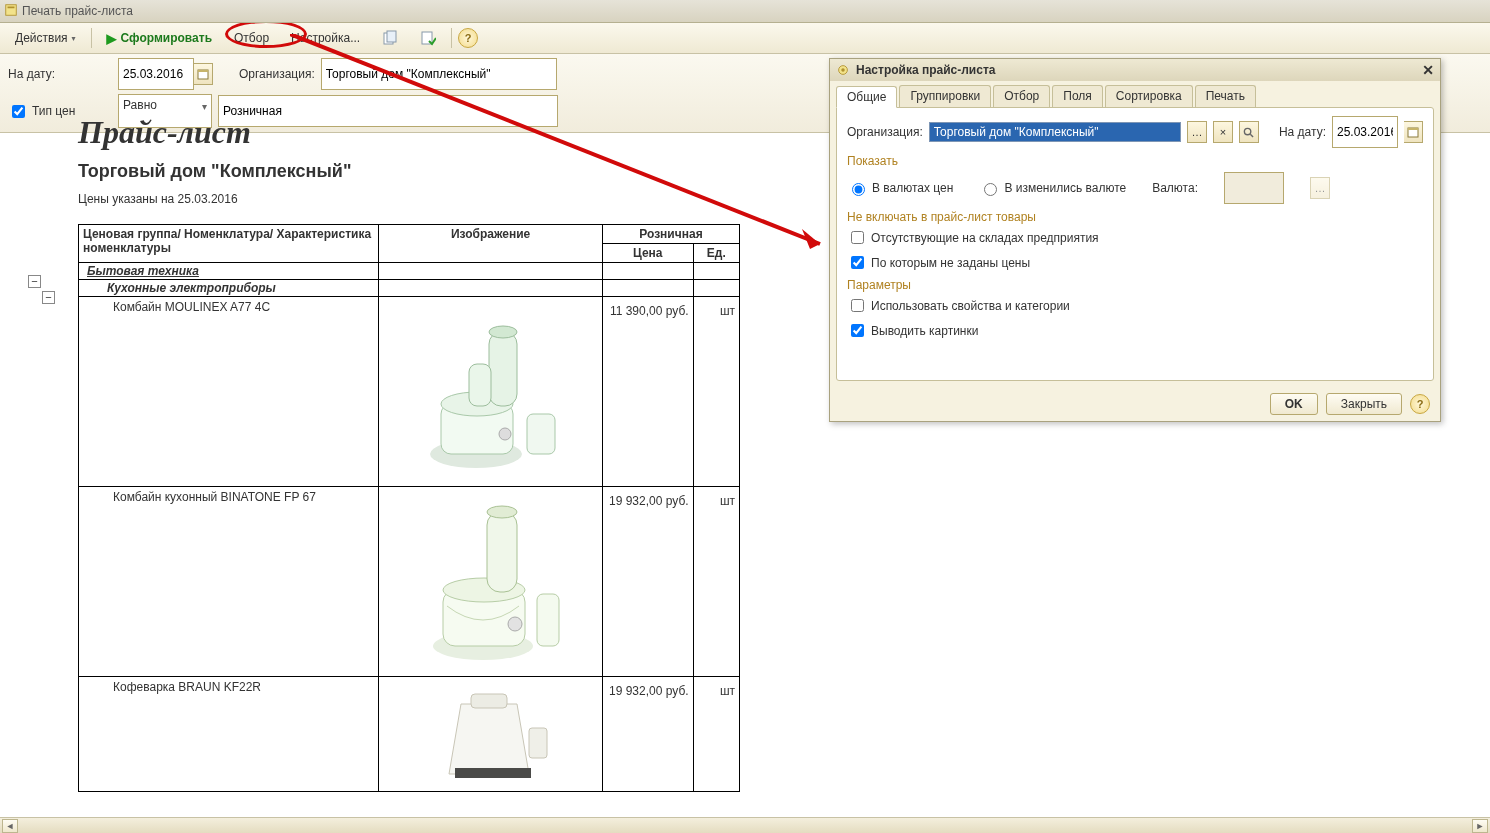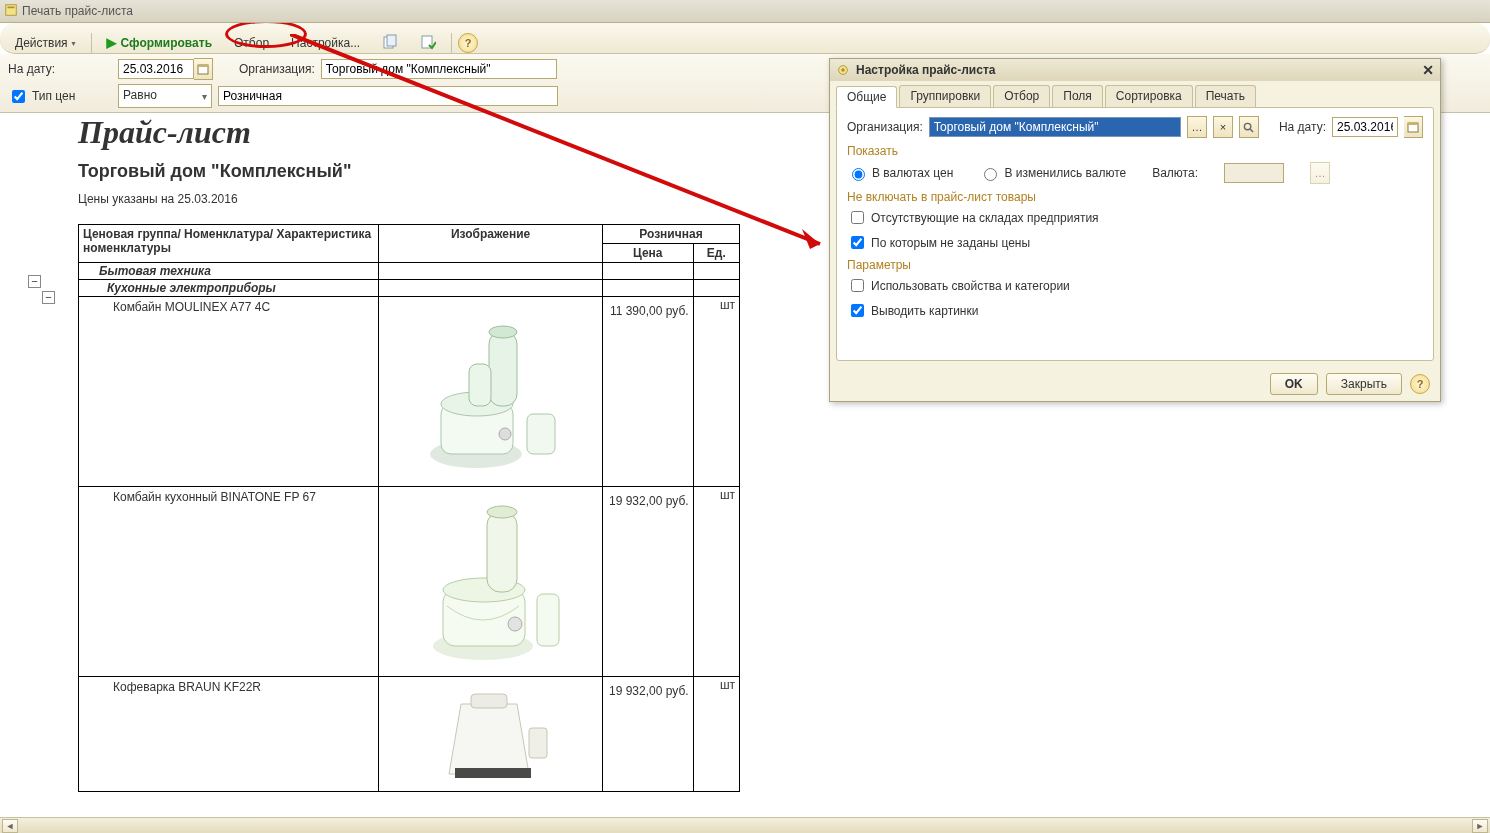--- a/index.html
+++ b/index.html
@@ -1,56 +1,56 @@
 <!DOCTYPE html>
 <html><head>
 <meta charset="utf-8">
 <style>
 html,body{margin:0;padding:0;height:100%;font-family:Arial,Helvetica,sans-serif;font-size:12px;color:#333;background:#fff;}
 body{width:1490px;height:833px;position:relative;overflow:hidden;}
 .window-title{height:22px;background:linear-gradient(#e6e3d8,#d8d3c0);font-size:12px;color:#555;padding-left:22px;line-height:22px;border-bottom:1px solid #b5b090;position:relative;}
 .window-title .ico{position:absolute;left:4px;top:3px;width:14px;height:14px;}
-.toolbar{height:30px;background:linear-gradient(#fbf8ed,#efe9d3);border-bottom:1px solid #c8c2a5;display:flex;align-items:flex-end;padding:0 6px;gap:4px;border-radius:15px;}
+.toolbar{height:30px;background:linear-gradient(#fbf8ed,#efe9d3);border-bottom:1px solid #c8c2a5;display:flex;align-items:center;padding:0 6px;gap:4px;}
 .tb-btn{padding:2px 8px;border:1px solid transparent;border-radius:3px;cursor:pointer;display:flex;align-items:center;gap:4px;}
 .tb-btn.green{color:#1d7a1d;font-weight:bold;}
 .tb-btn .tri{font-size:8px;color:#666;}
 .tb-sep{width:1px;height:20px;background:#c8c2a5;margin:0 2px;}
 .play{color:#1e9a1e;font-size:13px;}
 .ico-s{width:16px;height:16px;display:inline-block;}
 .filters{background:linear-gradient(#fbf9f0,#f1ecdc);border-bottom:1px solid #c8c2a5;padding:4px 8px;}
 .frow{display:flex;align-items:center;gap:6px;margin-bottom:4px;}
 .frow:last-child{margin-bottom:0;}
 .lbl{font-size:12px;color:#333;}
-.txt{height:20px;border:1px solid #b6a86e;background:#fff;padding:0 4px;font-size:12px;box-sizing:border-box;}
+.txt{height:32px;border:1px solid #b6a86e;background:#fff;padding:0 4px;font-size:12px;box-sizing:border-box;}
 .date-wrap{display:flex;align-items:center;}
 .date-btn{width:18px;height:20px;border:1px solid #b6a86e;border-left:none;background:linear-gradient(#fdf7e0,#efe4c0);display:flex;align-items:center;justify-content:center;cursor:pointer;}
-.sel{height:24px;border:1px solid #b6a86e;background:#fff;padding:0 20px 0 4px;font-size:12px;position:relative;box-sizing:border-box;line-height:20px;}
+.sel{height:34px;border:1px solid #b6a86e;background:#fff;padding:0 20px 0 4px;font-size:12px;position:relative;box-sizing:border-box;line-height:20px;}
 .sel::after{content:"▾";position:absolute;right:4px;top:2px;color:#666;font-size:10px;}
 .chk{display:flex;align-items:center;gap:4px;}
 .chk input{width:13px;height:13px;}
 .body{position:absolute;top:112px;left:0;right:0;bottom:16px;overflow:hidden;}
 .tree{position:absolute;left:12px;top:0;width:52px;}
 .tbox{width:11px;height:11px;border:1px solid #888;display:flex;align-items:center;justify-content:center;font-size:11px;line-height:9px;cursor:pointer;background:#fff;position:absolute;}
 .rep{position:absolute;left:78px;top:0;right:12px;}
 .rep h1{font-family:Georgia,'Times New Roman',serif;font-style:italic;font-weight:bold;font-size:32px;margin:2px 0 10px;}
 .rep .org{font-weight:bold;font-size:18px;margin-bottom:10px;}
 .rep .asof{font-size:12px;margin-bottom:18px;}
 table.pl{border-collapse:collapse;width:662px;table-layout:fixed;}
 table.pl th,table.pl td{border:1px solid #000;font-size:12px;vertical-align:top;}
 table.pl th{font-weight:bold;text-align:center;background:#fff;padding:2px 4px;}
 .hdr1{width:298px;}
 .hdrimg{width:222px;}
 .hdrprice{width:90px;}
 .hdrunit{width:46px;}
-.grp1{background:#fff;font-style:italic;font-weight:bold;padding-left:20px;}
+.grp1{background:#fff;font-style:italic;font-weight:bold;padding-left:8px;text-decoration:underline;}
 .grp2{background:#fff;font-style:italic;font-weight:bold;padding-left:28px;}
 td.name{padding:3px 3px 3px 34px;}
 td.img{text-align:center;}
 td.price{text-align:right;padding:7px 4px;}
-td.unit{text-align:right;padding:1px 4px;}
+td.unit{text-align:right;padding:7px 4px;}
 .prod-svg{display:block;margin:6px auto;}
 .settings{position:absolute;top:58px;left:829px;width:610px;border:1px solid #a9a27f;background:#f6f2e0;box-shadow:2px 2px 6px rgba(0,0,0,.25);}
 .st-title{height:22px;background:linear-gradient(#eee9d3,#ddd6bb);display:flex;align-items:center;padding:0 6px;font-size:12px;font-weight:bold;position:relative;}
 .st-title .close{position:absolute;right:4px;top:3px;width:16px;height:16px;cursor:pointer;display:flex;align-items:center;justify-content:center;font-size:14px;}
 .tabs{display:flex;gap:2px;padding:4px 6px 0;background:#f6f2e0;}
 .tab{padding:3px 10px;border:1px solid #c6bf99;border-bottom:none;border-radius:3px 3px 0 0;background:#efe9d3;cursor:pointer;font-size:12px;}
 .tab.active{background:#fff;font-weight:normal;border-bottom:1px solid #fff;position:relative;top:1px;}
 .st-body{border:1px solid #c6bf99;margin:0 6px 6px;background:#fff;padding:8px 10px;border-radius:0 3px 3px 3px;}
 .st-row{display:flex;align-items:center;margin-bottom:6px;gap:6px;font-size:12px;}
 .st-hdr{color:#b08221;font-weight:normal;margin:4px 0 4px;font-size:12px;}

